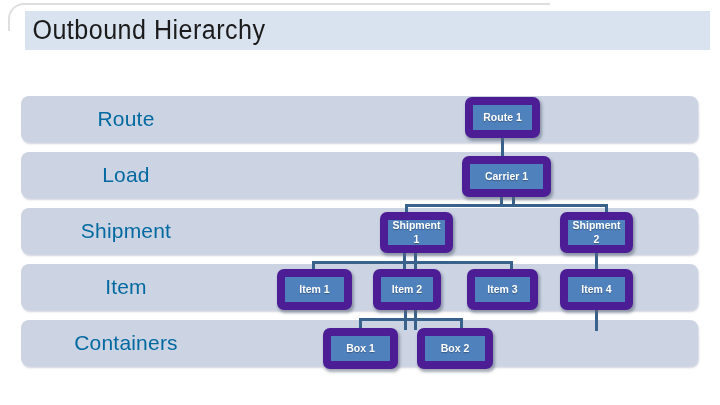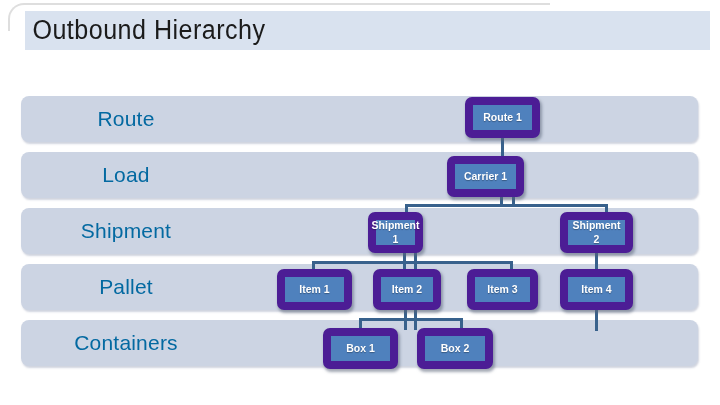--- a/index.html
+++ b/index.html
@@ -68,21 +68,21 @@
   <div class="band" style="top:96px">
     <span class="band-label">Route</span>
   </div>
   <div class="band" style="top:208px">
     <span class="band-label">Shipment</span>
   </div>
   <div class="band" style="top:152px">
     <span class="band-label">Load</span>
   </div>
   <div class="band" style="top:264px">
-    <span class="band-label">Pallet</span>
+    <span class="band-label">Item</span>
   </div>
   <div class="band" style="top:320px">
     <span class="band-label">Containers</span>
   </div>
 
   <i class="cn v" style="left:501px;top:135px;height:24px"></i>
 
   <i class="cn v" style="left:500px;top:195px;height:12px"></i>
   <i class="cn v" style="left:512px;top:195px;height:12px"></i>
   <i class="cn h" style="left:405px;top:204px;width:203px"></i>
@@ -99,24 +99,24 @@
   <i class="cn v" style="left:404px;top:308px;height:22px"></i>
   <i class="cn v" style="left:414px;top:308px;height:22px"></i>
   <i class="cn h" style="left:359px;top:318px;width:104px"></i>
   <i class="cn v" style="left:359px;top:318px;height:13px"></i>
   <i class="cn v" style="left:460px;top:318px;height:13px"></i>
   <i class="cn v" style="left:595px;top:308px;height:23px"></i>
 
   <div class="node" style="left:465px;top:97px;width:75px">
     <span class="node-label">Route 1</span>
   </div>
-  <div class="node" style="left:447px;top:156px;width:77px">
+  <div class="node" style="left:462px;top:156px;width:89px">
     <span class="node-label">Carrier 1</span>
   </div>
-  <div class="node" style="left:368px;top:212px;width:55px">
+  <div class="node" style="left:380px;top:212px;width:73px">
     <span class="node-label">Shipment 1</span>
   </div>
   <div class="node" style="left:560px;top:212px;width:73px">
     <span class="node-label">Shipment 2</span>
   </div>
   <div class="node" style="left:277px;top:269px;width:75px">
     <span class="node-label">Item 1</span>
   </div>
   <div class="node" style="left:373px;top:269px;width:68px">
     <span class="node-label">Item 2</span>

